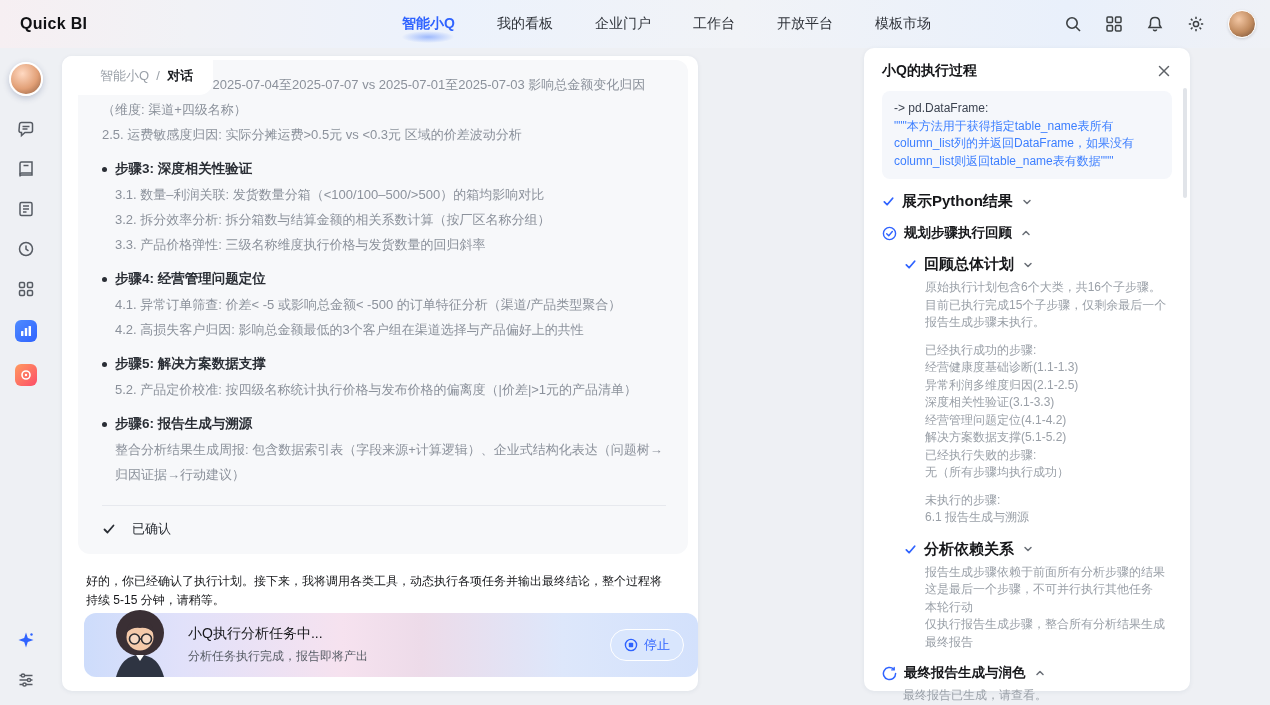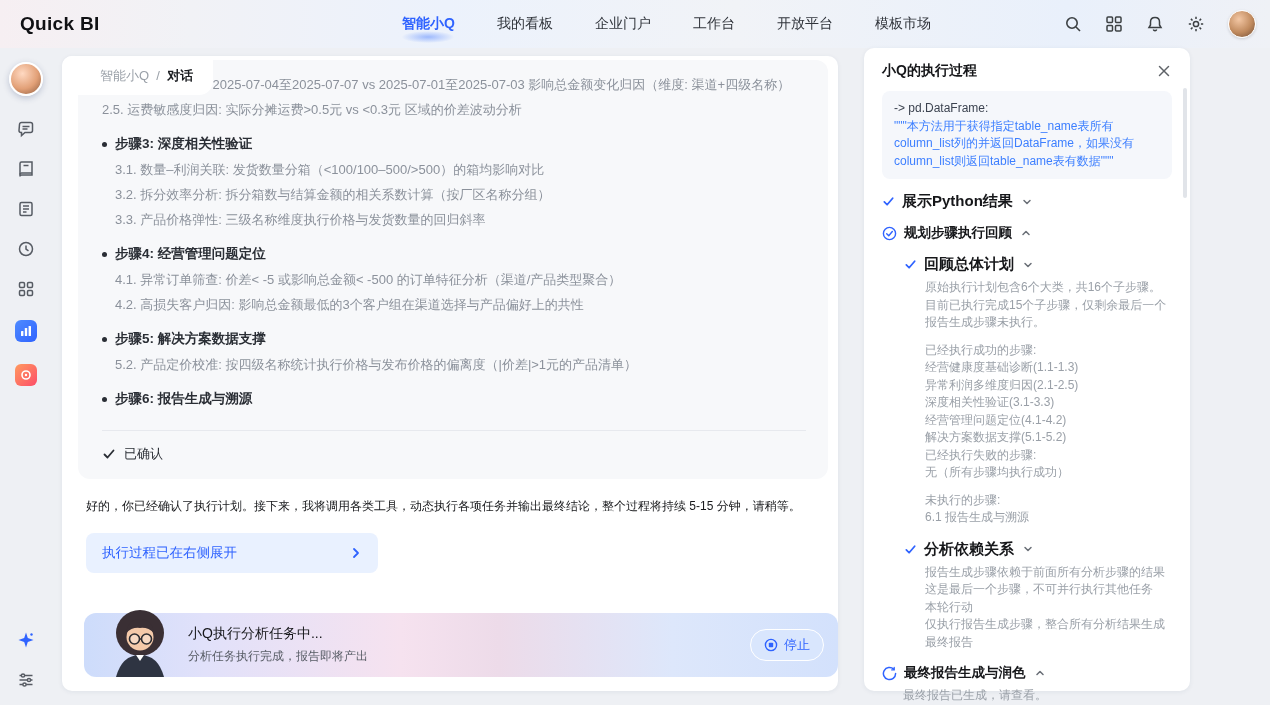--- a/index.html
+++ b/index.html
@@ -9,21 +9,21 @@
     background:#eef0f4;
     font-family:"Liberation Sans","DejaVu Sans",sans-serif;
     -webkit-font-smoothing:antialiased;
   }
   
   .topbar{
     position:absolute; top:0; left:0; right:0; height:48px;
     background:linear-gradient(90deg,#f6eff2 0%,#f1f2f6 15%,#ecf2fc 35%,#f1f3f7 58%,#e9f0fb 84%,#eff1f6 100%);
     display:flex; align-items:center;
   }
-  .logo{ margin-left:20px; font-size:19px; font-weight:bold; color:#101114; letter-spacing:.3px; }
+  .logo{ margin-left:20px; font-size:16px; font-weight:bold; color:#101114; letter-spacing:.3px; }
   .nav{ position:absolute; left:402px; top:0; height:48px; display:flex; align-items:center; gap:42px; }
   .nav-item{ font-size:14px; color:#30343b; cursor:pointer; position:relative; white-space:nowrap; }
   .nav-item.active{ color:#2f63ff; font-weight:bold; }
   .nav-item.active::after{
     content:""; position:absolute; left:50%; transform:translateX(-50%);
     bottom:-10px; width:52px; height:12px; border-radius:50%;
     background:radial-gradient(ellipse at center, rgba(79,129,255,.50), rgba(79,129,255,0) 72%);
   }
   .top-icons{ position:absolute; right:14px; top:0; height:48px; display:flex; align-items:center; gap:23px; }
   .tico svg{ display:block; }
@@ -40,41 +40,41 @@
     border:2px solid #fff; box-shadow:0 2px 6px rgba(40,60,110,.25);
   }
   .rail-icons{ margin-top:24px; display:flex; flex-direction:column; gap:22px; align-items:center; }
   .rail-ic{ cursor:pointer; display:flex; }
   .tile{ width:22px; height:22px; border-radius:6px; display:flex; align-items:center; justify-content:center; }
   .tile-blue{ background:linear-gradient(135deg,#4f8bff,#2f63ff); }
   .tile-orange{ background:linear-gradient(135deg,#ff9a5f,#fd4d68); }
   .rail-bottom{ margin-top:auto; margin-bottom:16px; display:flex; flex-direction:column; gap:22px; align-items:center; }
   
   .card{
-    position:absolute; left:62px; top:56px; width:776px; height:635px;
+    position:absolute; left:62px; top:56px; width:636px; height:635px;
     background:#fff; border-radius:10px; overflow:hidden;
     box-shadow:0 1px 5px rgba(31,56,88,.07);
   }
   .crumb{
     position:absolute; top:0; left:0; z-index:3; background:#fff;
     padding:11px 20px 10px 38px; border-bottom-right-radius:14px;
     font-size:13px; color:#9aa0a8; white-space:nowrap;
   }
   .crumb .cur{ color:#1c1e22; font-weight:bold; }
   .bubble{
     position:relative; z-index:1; margin:4px 10px 0 16px;
     background:#f7f8fa; border-radius:12px; padding:12px 22px 16px 24px;
   }
   .dim-line{ color:#8b919b; font-size:13px; line-height:25px; }
   .step{ margin-top:9px; }
   .step-title{ display:flex; align-items:center; gap:8px; font-size:13.5px; font-weight:bold; color:#2a2e35; line-height:26px; }
   .bullet{ width:5px; height:5px; border-radius:50%; background:#2a2e35; flex:0 0 auto; }
   .step-items{ margin-left:13px; }
   .bdivider{ border-top:1px solid #e7e9ee; margin-top:18px; }
-  .confirmed{ margin-top:14px; display:flex; align-items:center; gap:8px; font-size:13px; color:#2a2e35; }
+  .confirmed{ margin-top:14px; display:flex; align-items:center; gap:16px; font-size:13px; color:#2a2e35; }
   .reply{ margin:18px 26px 0 24px; font-size:12px; color:#17181b; line-height:1.6; }
   .expand-btn{
     margin:17px 0 0 24px; width:292px; display:flex; align-items:center; justify-content:space-between;
     background:#e9f1ff; color:#2f63ff; font-size:13.5px; padding:11px 16px; border-radius:8px; cursor:pointer;
   }
   
   .banner{
     position:absolute; left:22px; right:0; bottom:14px; height:64px; border-radius:12px;
     background:linear-gradient(90deg,#cddcfb 0%,#e1e1fa 16%,#f6e2ef 42%,#eddbe9 55%,#dde7fb 78%,#d3e1fc 100%);
   }
@@ -268,20 +268,23 @@
       <div class="step-items">
         <div class="dim-line">5.2. 产品定价校准: 按四级名称统计执行价格与发布价格的偏离度（|价差|&gt;1元的产品清单）</div>
       </div>
     </div>
 
     <div class="step">
       <div class="step-title">
           <span class="bullet"></span>
           <span>步骤6: 报告生成与溯源</span>
         </div>
+      <div class="step-items">
+        <div class="dim-line">整合分析结果生成周报: 包含数据索引表（字段来源+计算逻辑）、企业式结构化表达（问题树→归因证据→行动建议）</div>
+      </div>
     </div>
 
     <div class="bdivider"></div>
     <div class="confirmed">
       <svg width="14" height="14" viewBox="0 0 14 14" fill="none" stroke="#2a2e35" stroke-width="1.8" stroke-linecap="round" stroke-linejoin="round">
           <path d="M2.5 7.5 5.5 10.5 11.5 3.5"></path>
         </svg>
       <span>已确认</span>
     </div>
   </div>

